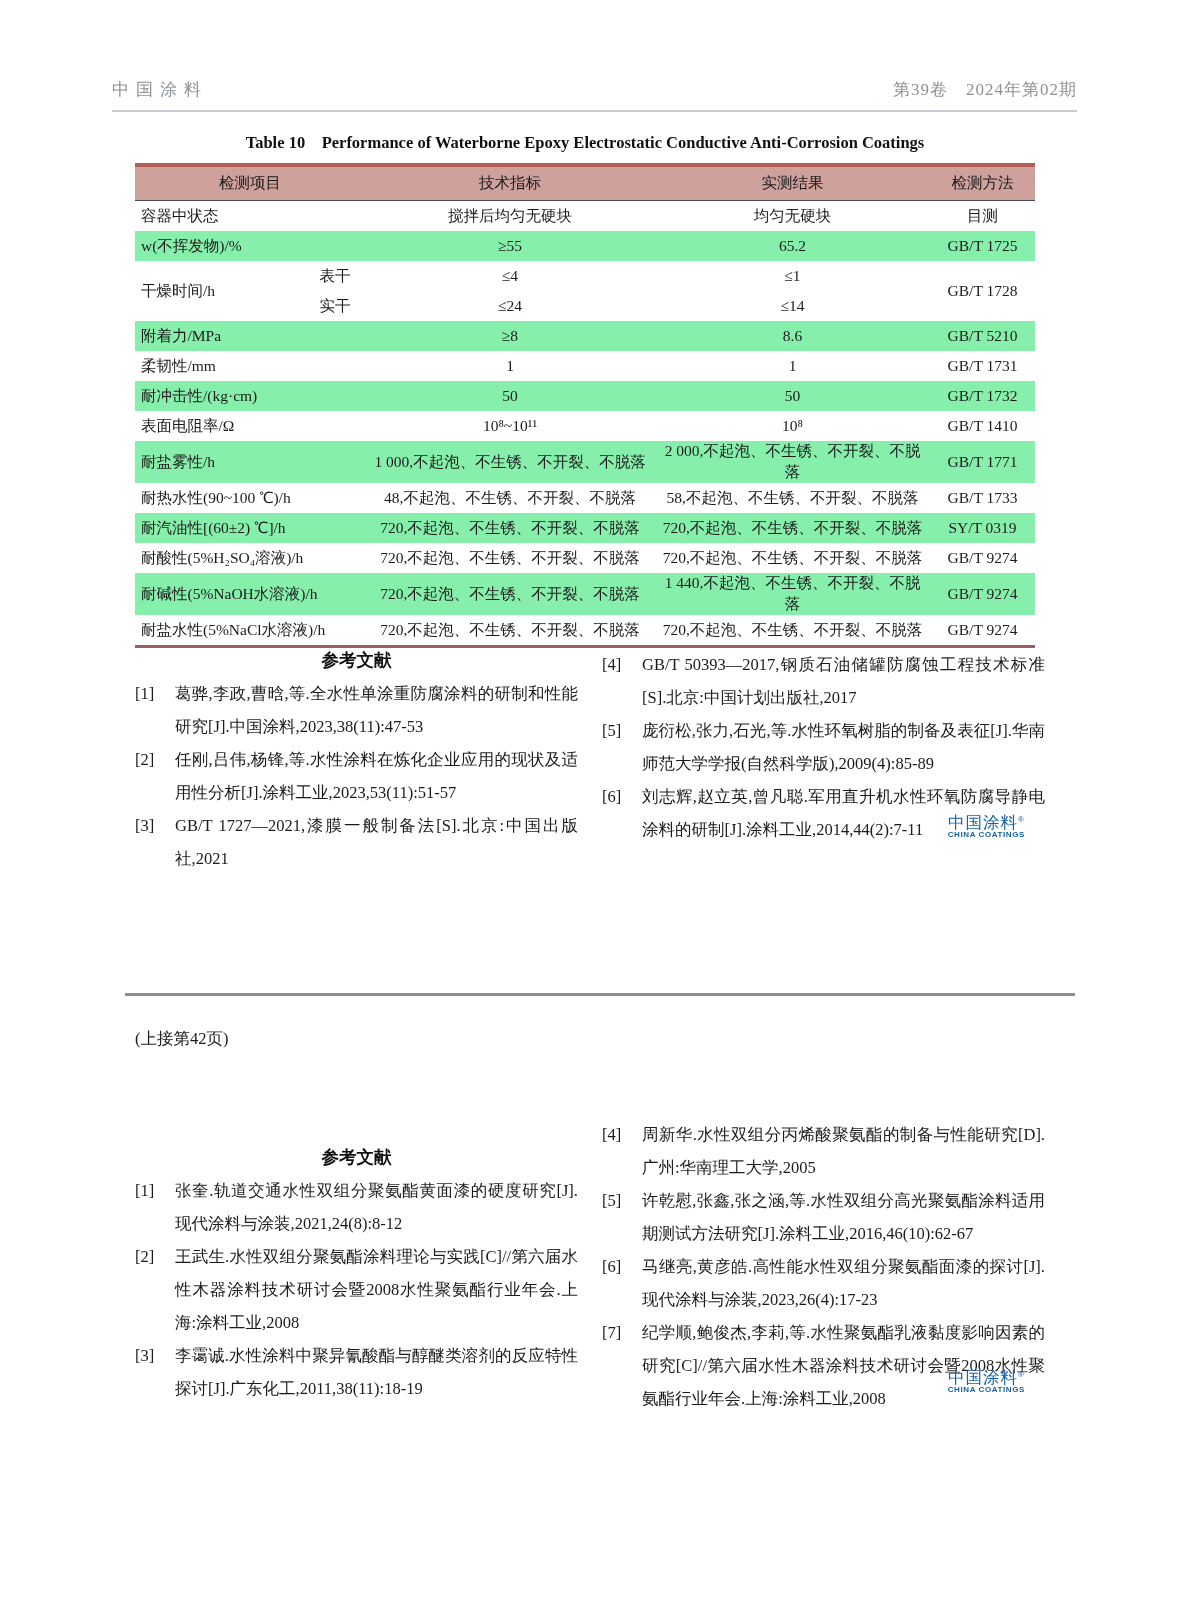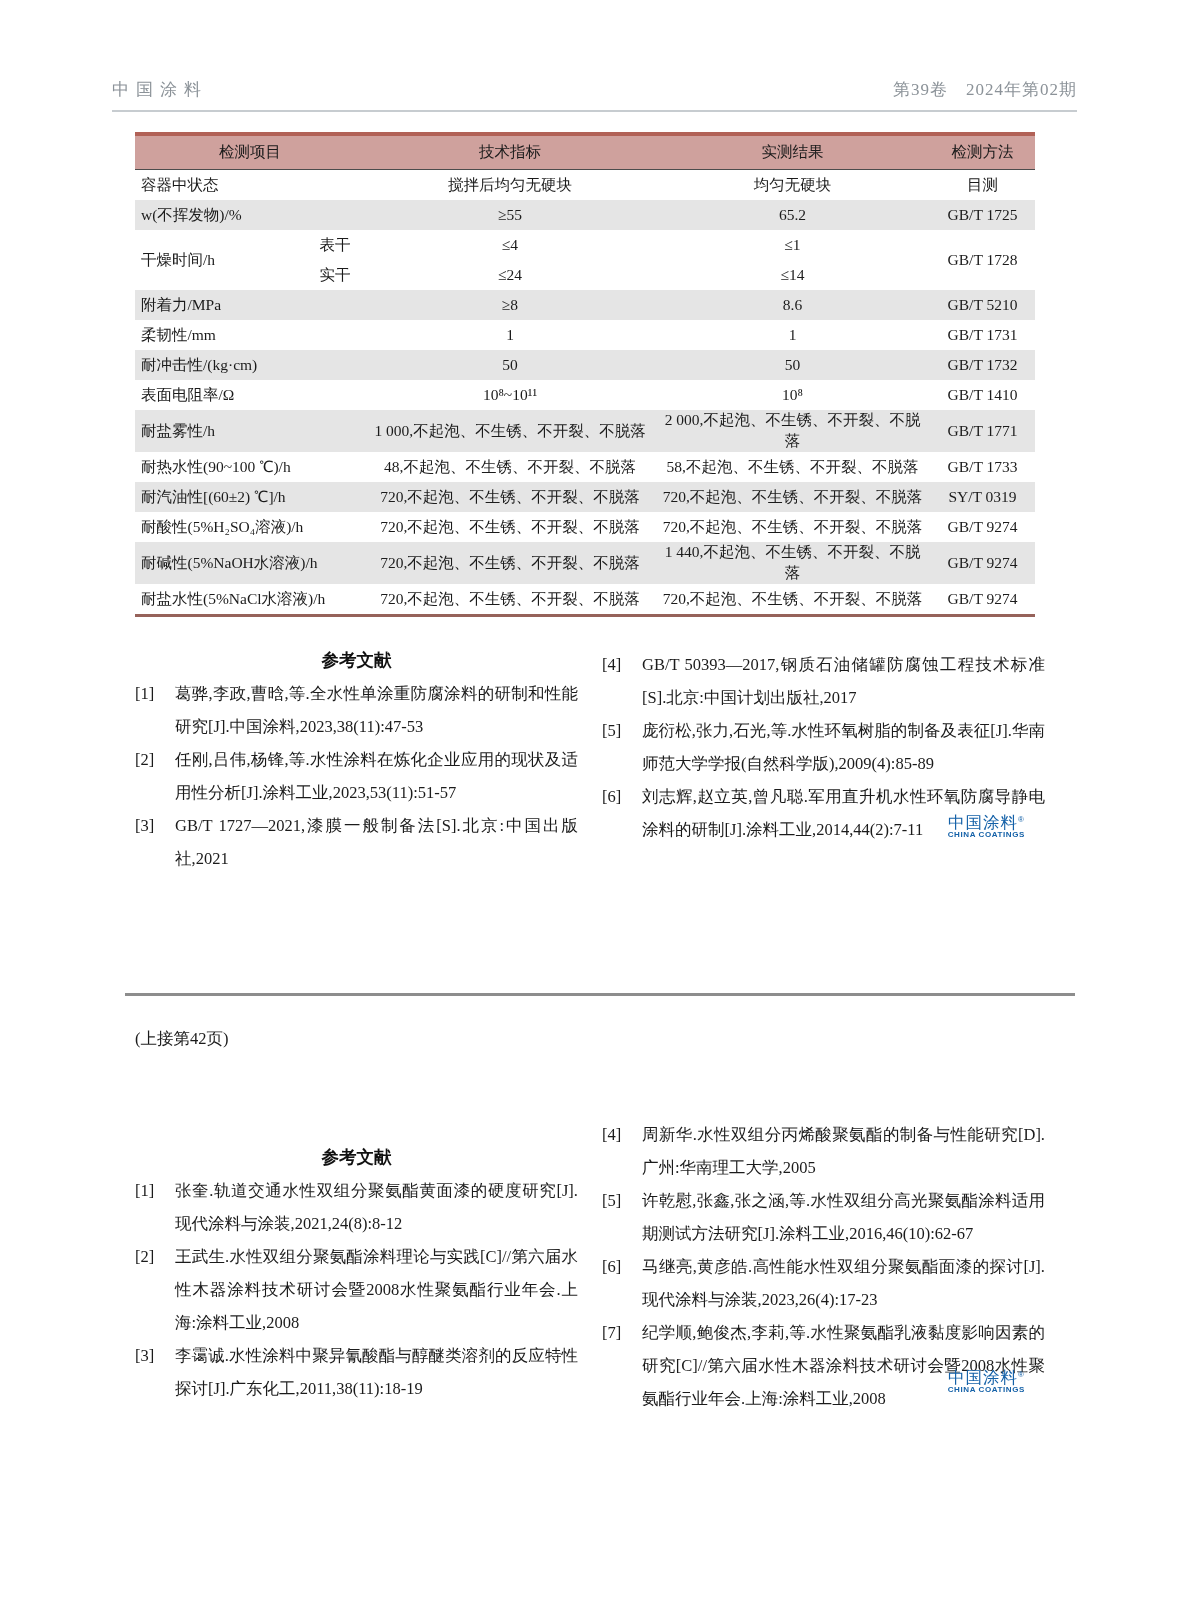--- a/index.html
+++ b/index.html
@@ -39,21 +39,21 @@
     border-top:4px solid #b16156;
     border-bottom:3px solid #96625a;
     font-size:15.5px;
   }
   table.perf th{
     background:#cfa19d;font-weight:normal;height:33px;
     border-bottom:1px solid #4c4c4c;text-align:center;padding:0 17px;
   }
   table.perf td{height:30px;text-align:center;padding:0 4px;}
   table.perf td.item{text-align:left;padding-left:6px;}
-  table.perf tr.pink td{background:#e5e5e5;}
+  table.perf tr.pink td{background:#86efac;}
 
   
   .refs{position:absolute;display:flex;gap:24px;font-size:16.5px;}
   .refs-col{width:443px;}
   .refs-heading{
     text-align:center;font-family:"Liberation Sans", sans-serif;
     font-weight:bold;font-size:17.5px;margin:0 0 5px 0;color:#111;
   }
   .ref-item{display:flex;line-height:33px;}
   .ref-num{width:40px;flex-shrink:0;}
@@ -98,20 +98,21 @@
 <body>
 
 <div class="page">
 
   <div class="running-head">
     <span class="journal-name">中国涂料</span>
     <span class="issue-info">第39卷　2024年第02期</span>
   </div>
 
   <div class="table-section">
+    <div class="tbl-title-en">Table 10　Performance of Waterborne Epoxy Electrostatic Conductive Anti-Corrosion Coatings</div>
 
     <table class="perf">
       <colgroup>
         <col style="width:170px">
           <col style="width:60px">
           <col style="width:290px">
           <col style="width:275px">
           <col style="width:105px">
       </colgroup>
       <thead>

